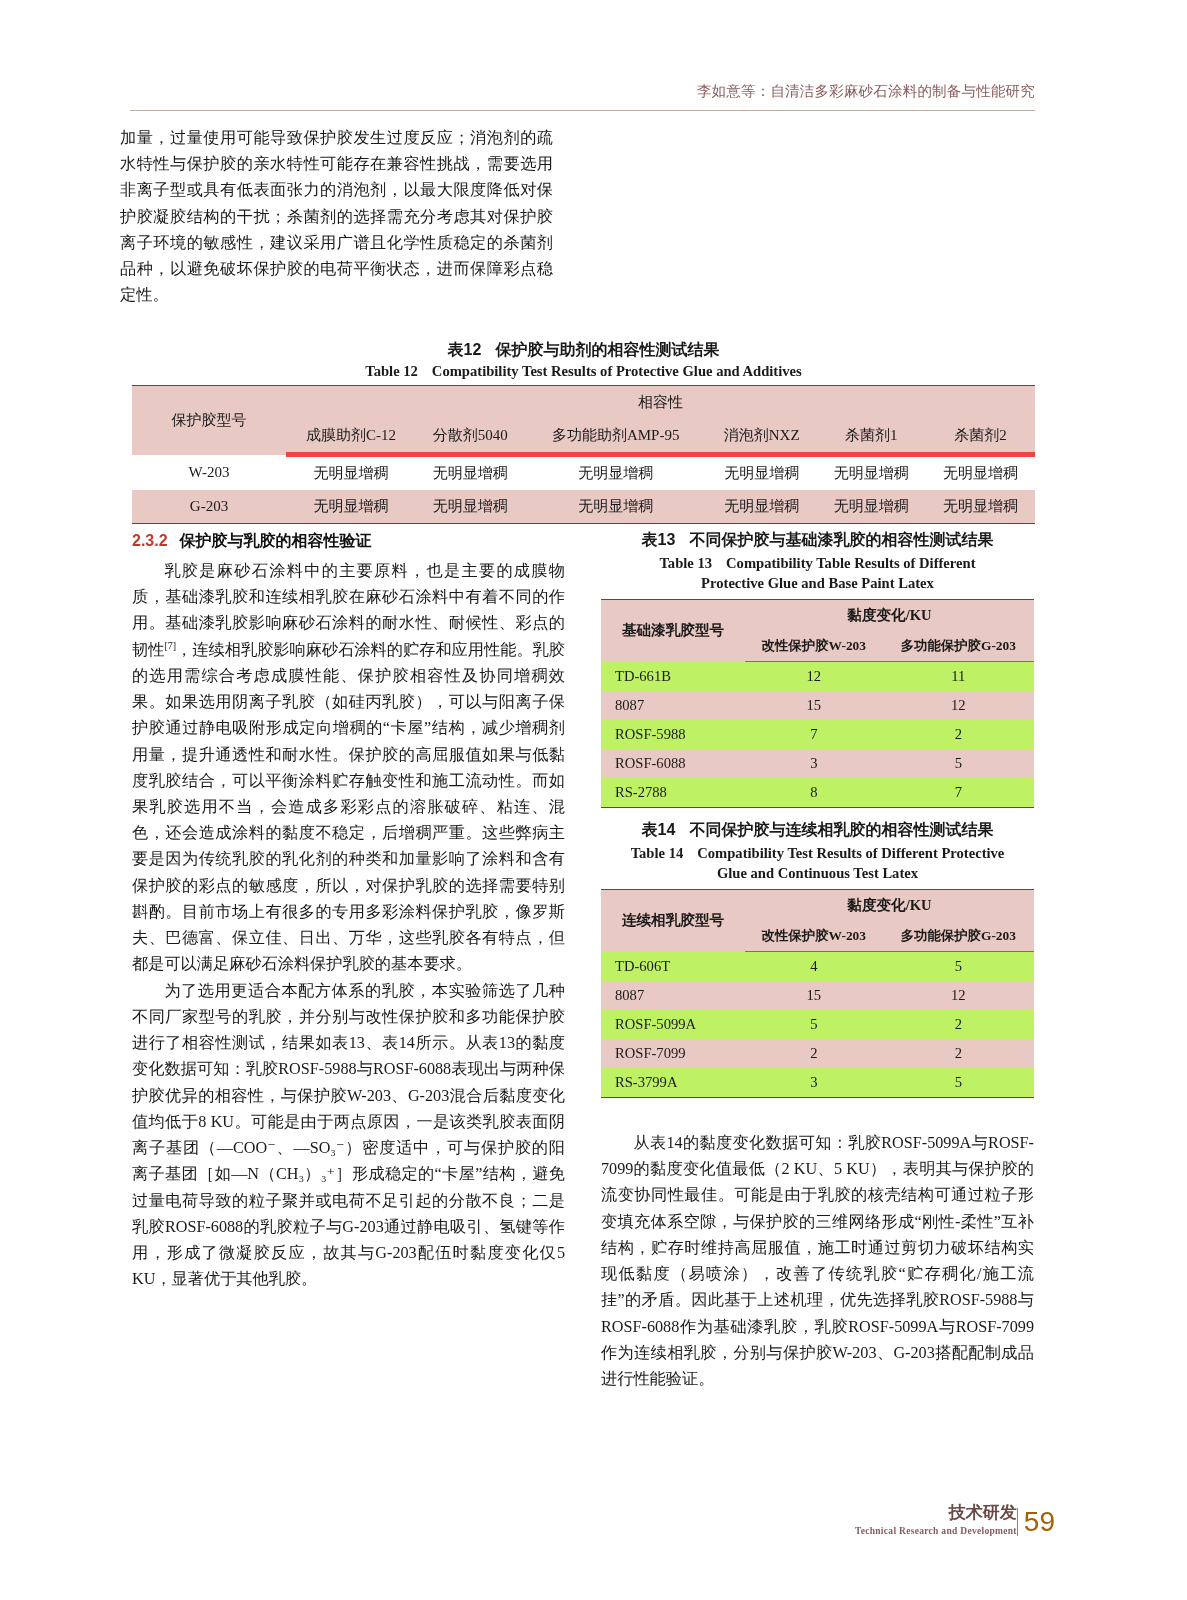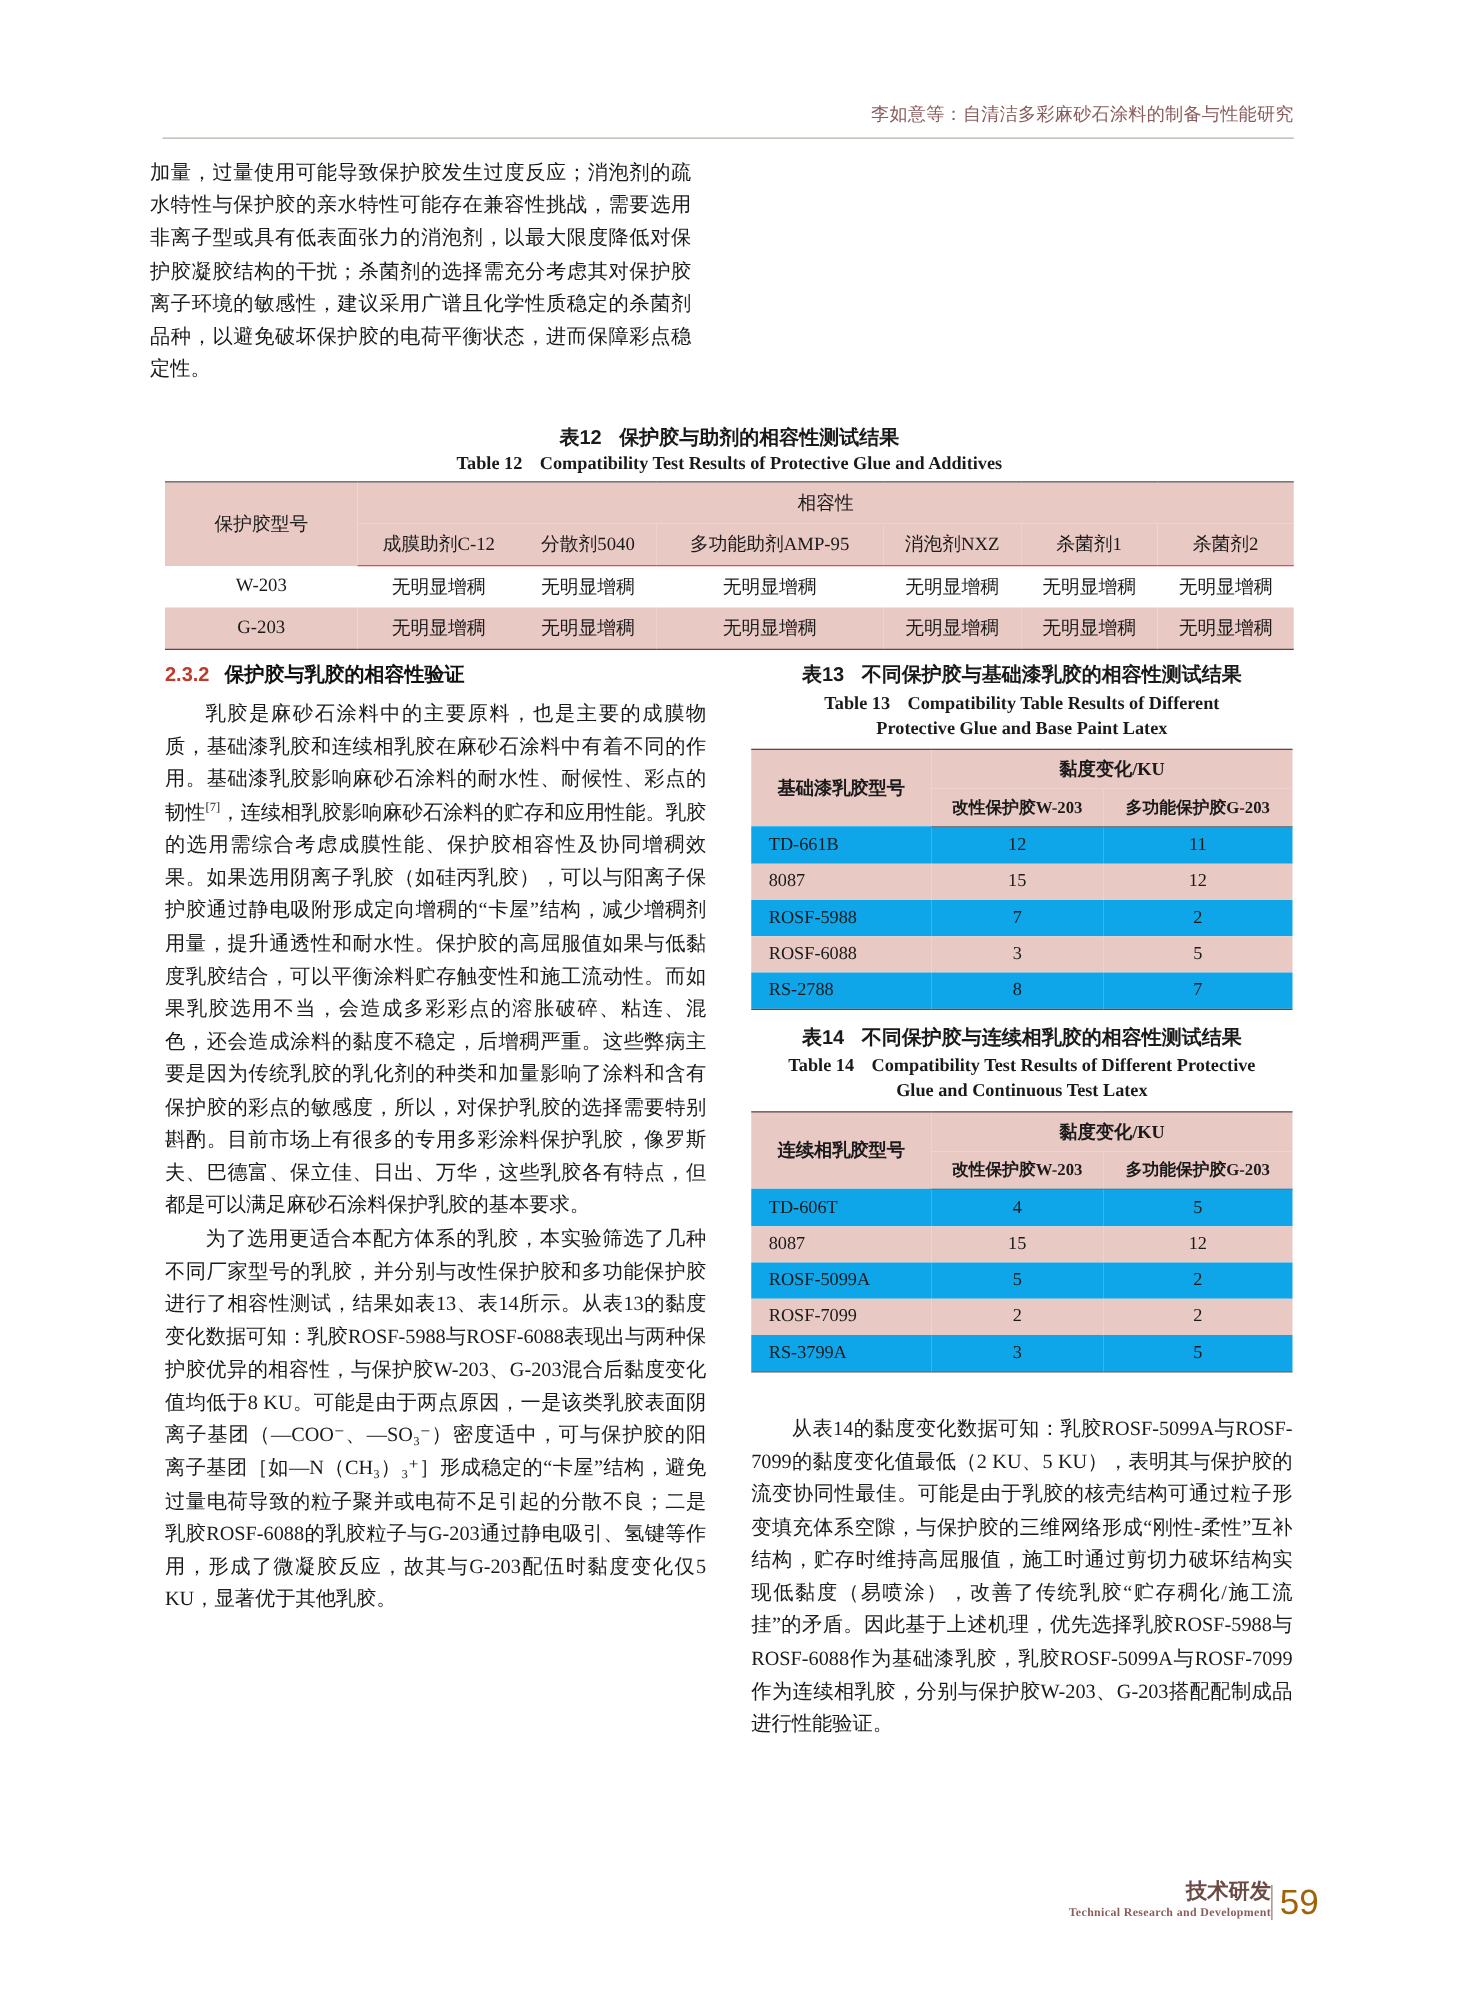--- a/index.html
+++ b/index.html
@@ -110,21 +110,21 @@
     text-align: center;
     padding: 7px 2px;
     border: none;
   }
   .t12 {
     border-top: 1.6px solid #5a4a43;
     border-bottom: 1.6px solid #5a4a43;
   }
   .t12 thead tr { background: #e8c9c4; }
   .t12 thead tr th { font-weight: normal; }
-  .t12 .hdr-sub { border-bottom: 1px solid #ef4444; margin-top: 46px; }
+  .t12 .hdr-sub { border-bottom: 5px solid #ef4444; margin-top: 46px; }
   .t12 tbody tr.odd { background: #ffffff; }
   .t12 tbody tr.even { background: #e8c9c4; }
   .t12 .colhead-left { width: 150px; }
 
   
   .t13-wrap { position: absolute; left: 601px; top: 530px; width: 433px; }
   .t14-wrap { position: absolute; left: 601px; top: 820px; width: 433px; }
   .tsm { font-size: 14.6px; }
   .tsm th, .tsm td {
     text-align: center;
@@ -132,21 +132,21 @@
     border: none;
   }
   .tsm {
     border-top: 1.5px solid #5a4a43;
     border-bottom: 1.5px solid #5a4a43;
   }
   .tsm thead tr { background: #e8c9c4; }
   .tsm thead th { font-weight: bold; }
   .tsm .sub-row th { border-bottom: 1px solid #8a6a62; font-size: 13.4px; }
   .tsm tbody tr.even { background: #e8c9c4; }
-  .tsm tbody tr.odd { background: #0ea5e9; }
+  .tsm tbody tr.odd { background: #bef264; }
   .tsm td.name { text-align: left; padding-left: 14px; }
   .tsm th.rowhead { width: 140px; font-size: 14.6px; }
 
   .cap-en-2line { line-height: 1.4; }
 
   
   .footer {
     position: absolute;
     right: 132px;
     bottom: 64px;

